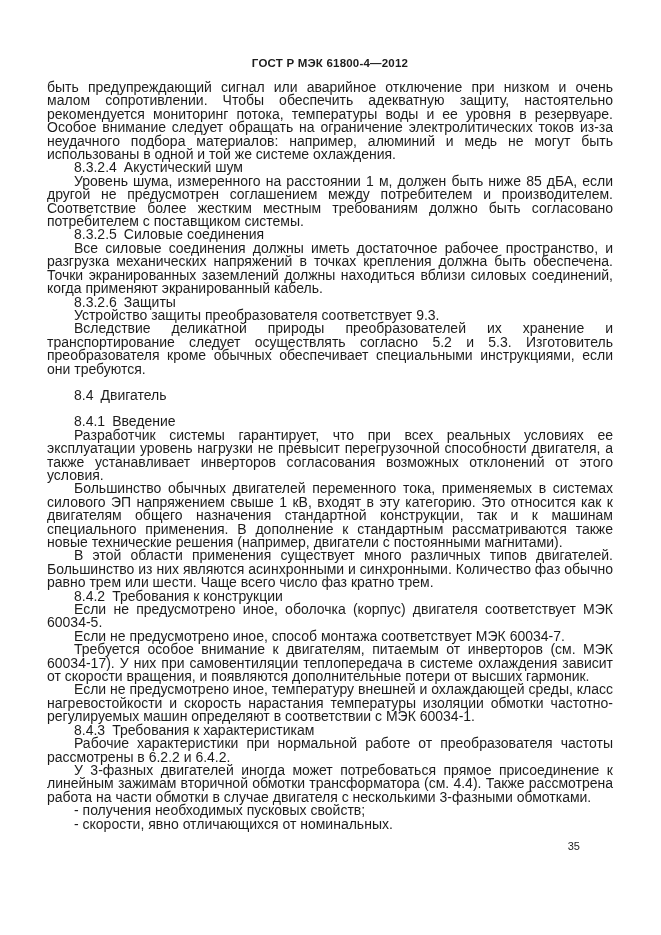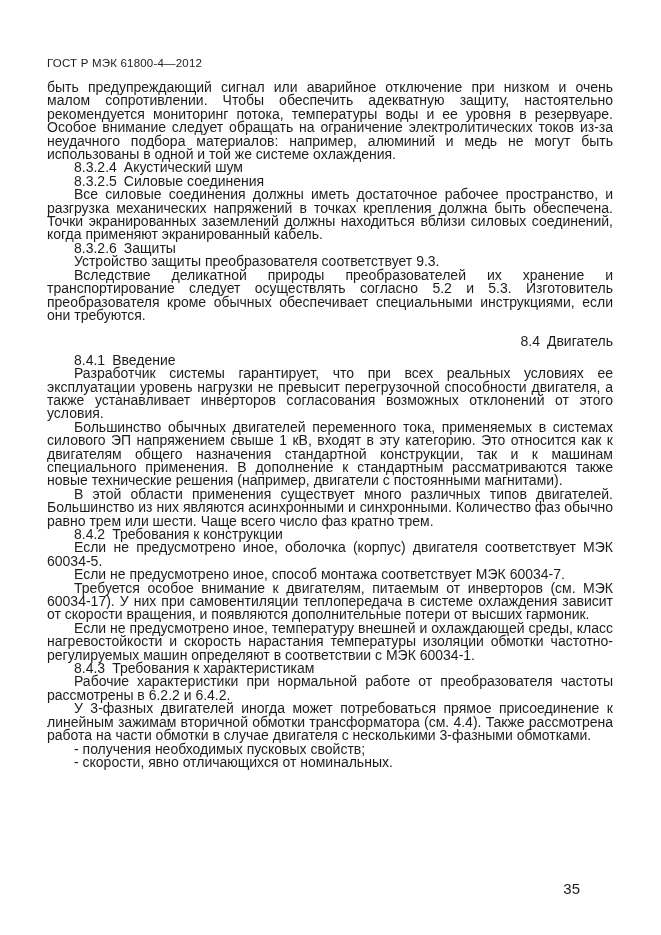--- a/index.html
+++ b/index.html
@@ -14,22 +14,22 @@
   }
   .page {
     position: relative;
     box-sizing: border-box;
     width: 661px;
     height: 935px;
     background: #ffffff;
     padding: 56px 48px 0 47px;
   }
   .doc-code {
-    text-align: left;
-    font-weight: normal;
+    text-align: center;
+    font-weight: bold;
     font-size: 11.5px;
     line-height: 14px;
     margin: 0 0 11px 0;
     letter-spacing: 0.2px;
   }
   .para {
     font-size: 14px;
     line-height: 13.4px;
     text-align: justify;
     text-indent: 27px;
@@ -40,43 +40,43 @@
   }
   .heading {
     font-weight: normal;
     text-align: left;
   }
   .heading .num {
     padding-right: 7px;
   }
   .section-heading {
     margin-top: 13px;
-    margin-bottom: 5px;
-    text-align: right;
+    margin-bottom: 13px;
   }
   .list-item {
     text-align: left;
   }
   .page-num {
     position: absolute;
-    top: 882px;
+    top: 839px;
     right: 81px;
-    font-size: 15px;
+    font-size: 11px;
     line-height: 14px;
   }
 </style>
 </head>
 <body>
 
 <div class="page">
   <p class="doc-code">ГОСТ Р МЭК  61800-4—2012</p>
 
   <div>
       <p class="para para-cont">быть предупреждающий сигнал или аварийное отключение при низком и очень малом сопротивлении. Чтобы обеспечить адекватную защиту, настоятельно рекомендуется мониторинг потока, температуры воды и ее уровня в резервуаре. Особое внимание следует обращать на ограничение электролитических токов из-за неудачного подбора материалов: например, алюминий и медь не могут быть использованы в одной и той же системе охлаждения.</p>
       <p class="para heading"><span class="num">8.3.2.4</span><span>Акустический шум</span></p>
+      <p class="para">Уровень шума, измеренного на расстоянии 1 м, должен быть ниже 85 дБА, если другой не предусмотрен соглашением между потребителем и производителем. Соответствие более жестким местным требованиям должно быть согласовано потребителем с поставщиком системы.</p>
       <p class="para heading"><span class="num">8.3.2.5</span><span>Силовые соединения</span></p>
       <p class="para">Все силовые соединения должны иметь достаточное рабочее пространство, и разгрузка механических напряжений в точках крепления должна быть обеспечена. Точки экранированных заземлений должны находиться вблизи силовых соединений, когда применяют экранированный кабель.</p>
       <p class="para heading"><span class="num">8.3.2.6</span><span>Защиты</span></p>
       <p class="para">Устройство защиты преобразователя соответствует 9.3.</p>
       <p class="para">Вследствие деликатной природы преобразователей их хранение и транспортирование следует осуществлять согласно 5.2 и 5.3. Изготовитель преобразователя кроме обычных обеспечивает специальными инструкциями, если они требуются.</p>
       <p class="para heading section-heading"><span class="num">8.4</span><span>Двигатель</span></p>
       <p class="para heading"><span class="num">8.4.1</span><span>Введение</span></p>
       <p class="para">Разработчик системы гарантирует, что при всех реальных условиях ее эксплуатации уровень нагрузки не превысит перегрузочной способности двигателя, а также устанавливает инверторов согласования возможных отклонений от этого условия.</p>
       <p class="para">Большинство обычных двигателей переменного тока, применяемых в системах силового ЭП напряжением свыше 1 кВ, входят в эту категорию. Это относится как к двигателям общего назначения стандартной конструкции, так и к машинам специального применения. В дополнение к стандартным рассматриваются также новые технические решения (например, двигатели с постоянными магнитами).</p>
       <p class="para">В этой области применения существует много различных типов двигателей. Большинство из них являются асинхронными и синхронными. Количество фаз обычно равно трем или шести. Чаще всего число фаз кратно трем.</p>

